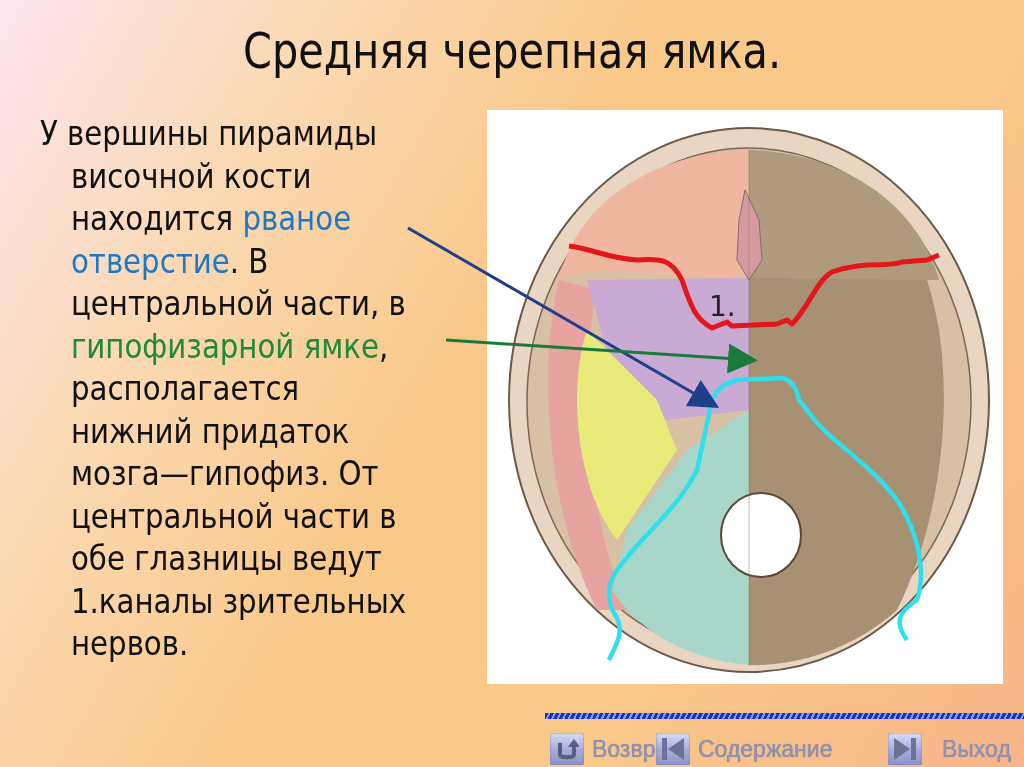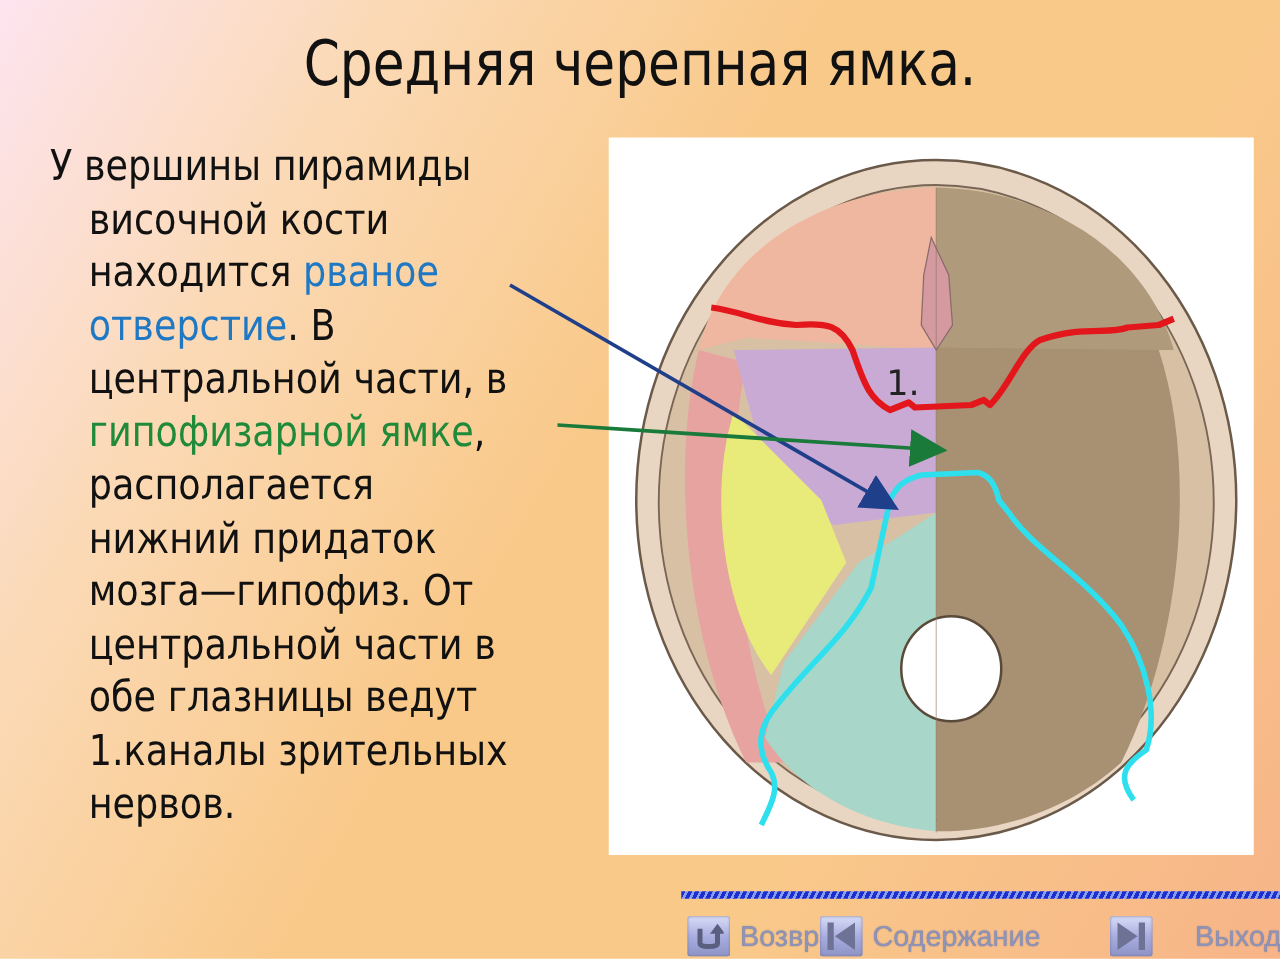--- a/index.html
+++ b/index.html
@@ -130,14 +130,14 @@
   <span class="lbl">Содержание</span>
 </div>
 
 <div class="nav" style="left:888px;">
   <span class="ico">
     <svg width="26" height="26" viewBox="0 0 26 26">
       <path d="M2 2 L18 13 L2 24 Z" fill="#6e7294"></path>
       <rect x="19" y="2" width="5" height="22" fill="#6e7294"></rect>
     </svg>
   </span>
-  <span class="lbl" style="margin-left:34px;">Выход</span>
+  <span class="lbl" style="margin-left:20px;">Выход</span>
 </div>
 
 </body></html>

